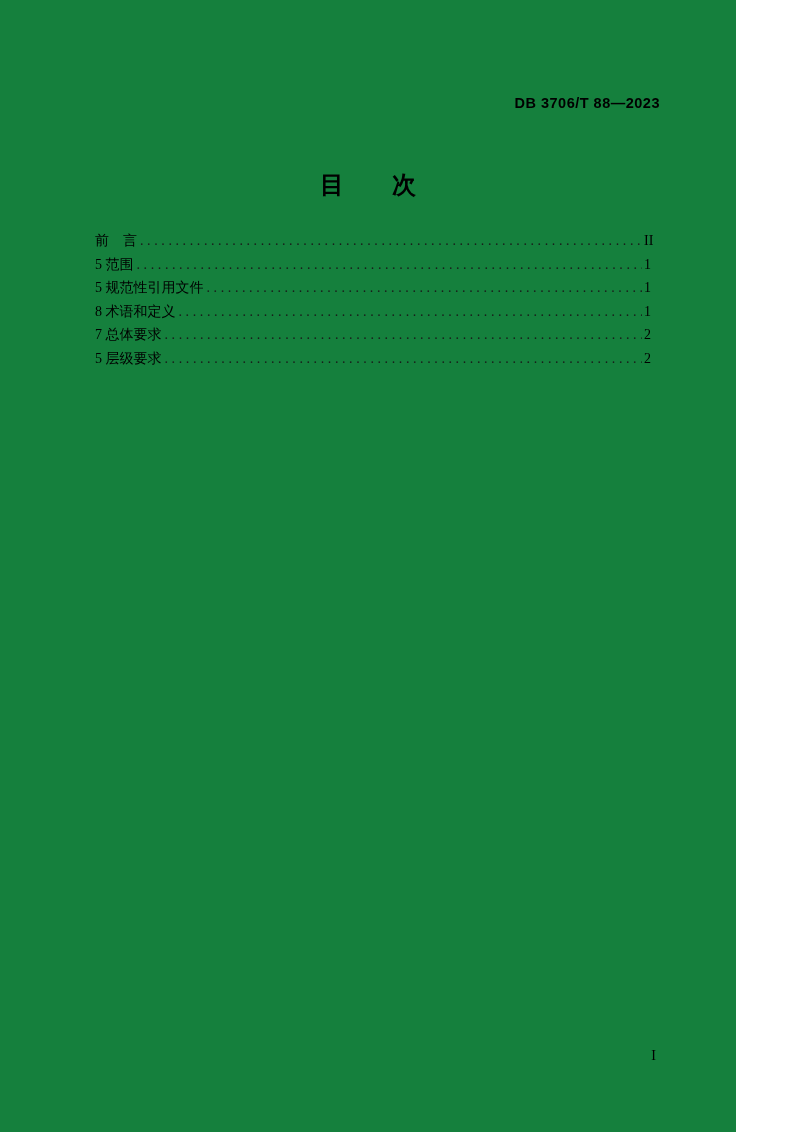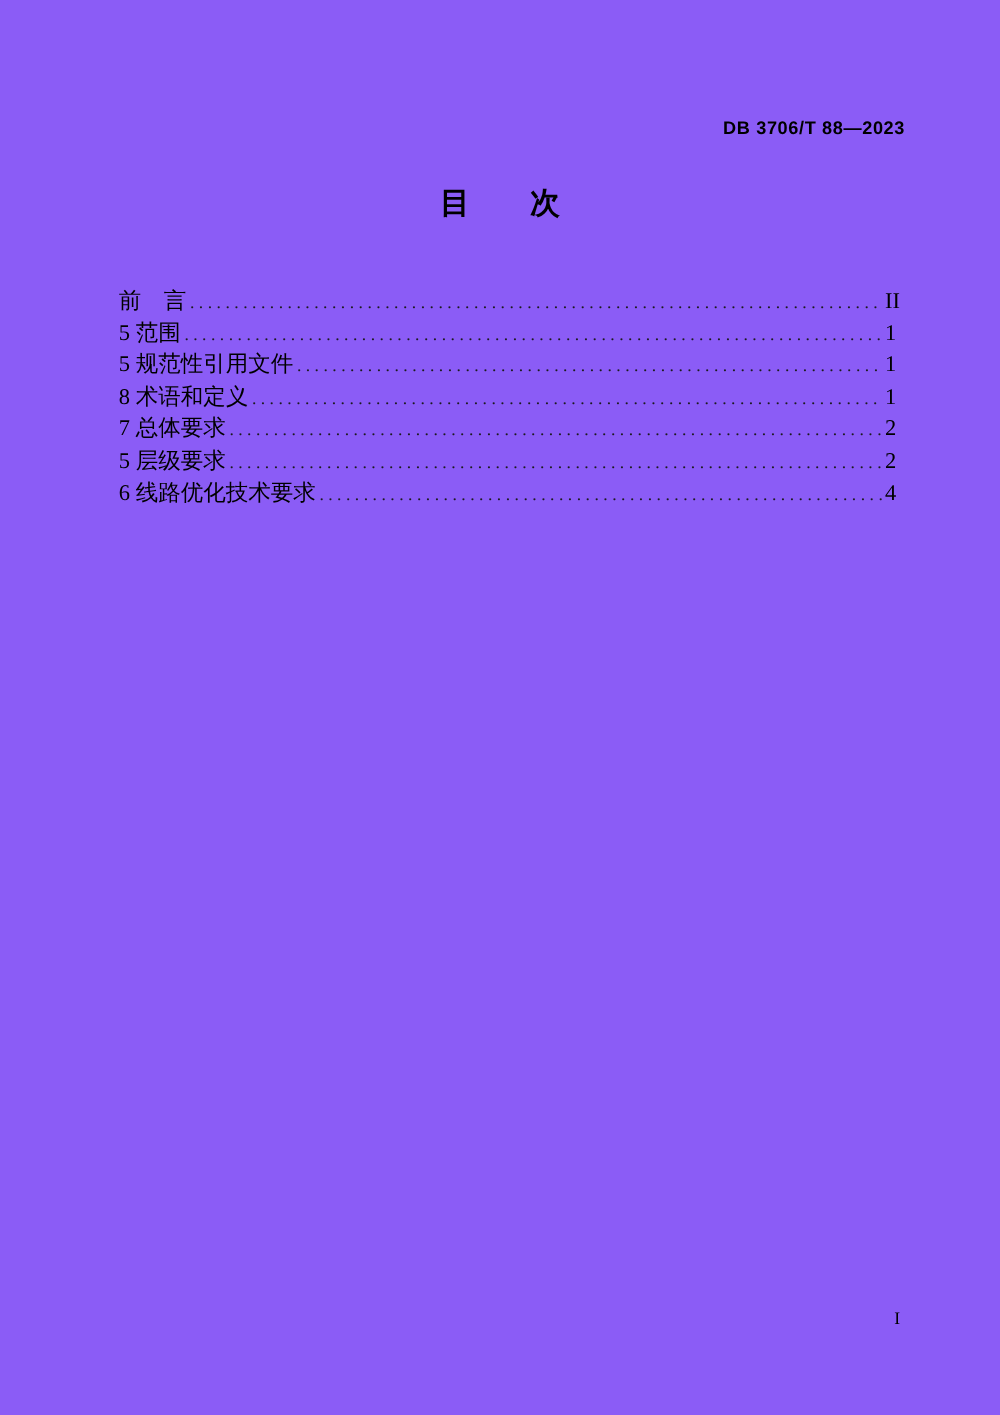--- a/index.html
+++ b/index.html
@@ -2,41 +2,41 @@
 <html><head>
 <meta charset="utf-8">
 <style>
   html, body {
     margin: 0;
     padding: 0;
     background: #ffffff;
   }
   .page {
     position: relative;
-    width: 800px;
+    width: 736px;
     height: 1132px;
-    background: #8b5cf6;
+    background: #15803d;
     overflow: hidden;
     color: #000000;
     font-family: "Liberation Serif", serif;
   }
   .doc-code {
     position: absolute;
     top: 95px;
     right: 76px;
     font-family: "Liberation Sans", sans-serif;
     font-weight: bold;
     font-size: 14.5px;
     letter-spacing: 0.5px;
     color: #000000;
     white-space: nowrap;
   }
   .title {
     position: absolute;
-    top: 146px;
+    top: 169px;
     left: 0;
     width: 100%;
     margin: 0;
     padding-left: 12px; 
     box-sizing: border-box;
     text-align: center;
     font-family: "Liberation Serif", serif;
     font-weight: bold;
     font-size: 24px;
     letter-spacing: 12px;
@@ -45,21 +45,21 @@
   }
   .toc {
     position: absolute;
     top: 229px;
     left: 95px;
     right: 77px;
   }
   .toc-row {
     display: flex;
     align-items: baseline;
-    font-size: 18px;
+    font-size: 14px;
     line-height: 23.6px;
     color: #000000;
   }
   .toc-label {
     white-space: nowrap;
     flex: 0 0 auto;
   }
   .toc-leader {
     flex: 1 1 auto;
     overflow: hidden;
@@ -124,22 +124,17 @@
     <span class="toc-leader" aria-hidden="true"></span>
     <span class="toc-page">2</span>
   </div>
 
   <div class="toc-row">
     <span class="toc-label">5 层级要求</span>
     <span class="toc-leader" aria-hidden="true"></span>
     <span class="toc-page">2</span>
   </div>
 
-  <div class="toc-row">
-    <span class="toc-label">6 线路优化技术要求</span>
-    <span class="toc-leader" aria-hidden="true"></span>
-    <span class="toc-page">4</span>
-  </div>
 
 </div>
 
   <div class="footer-num">I</div>
 </div>
 
 </body></html>

